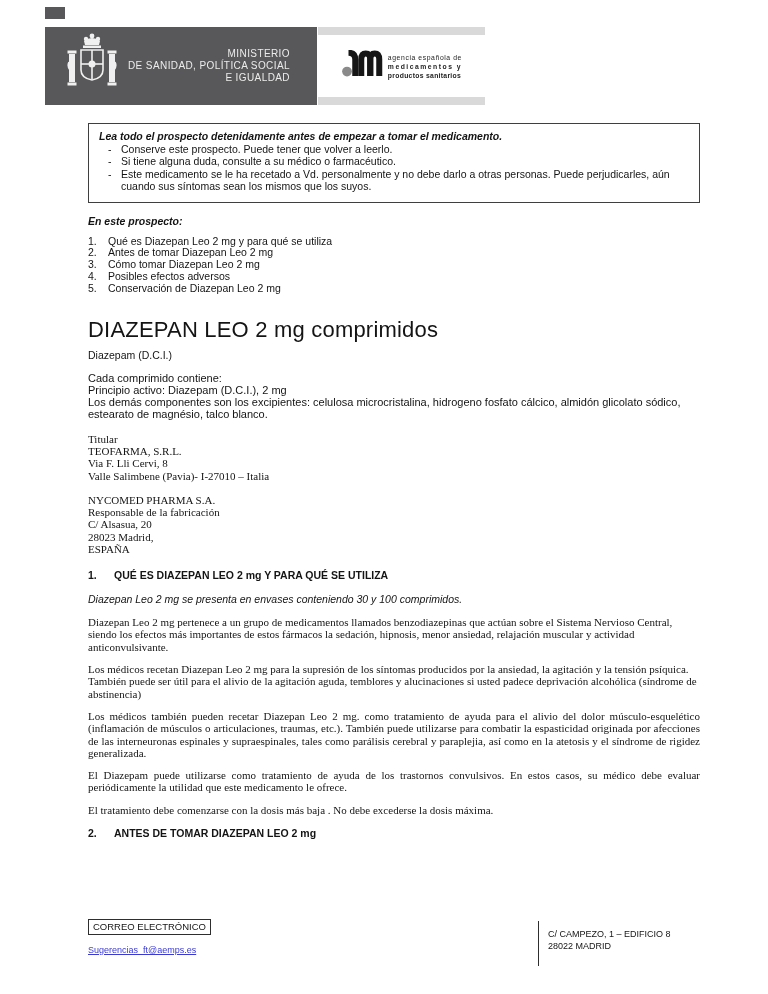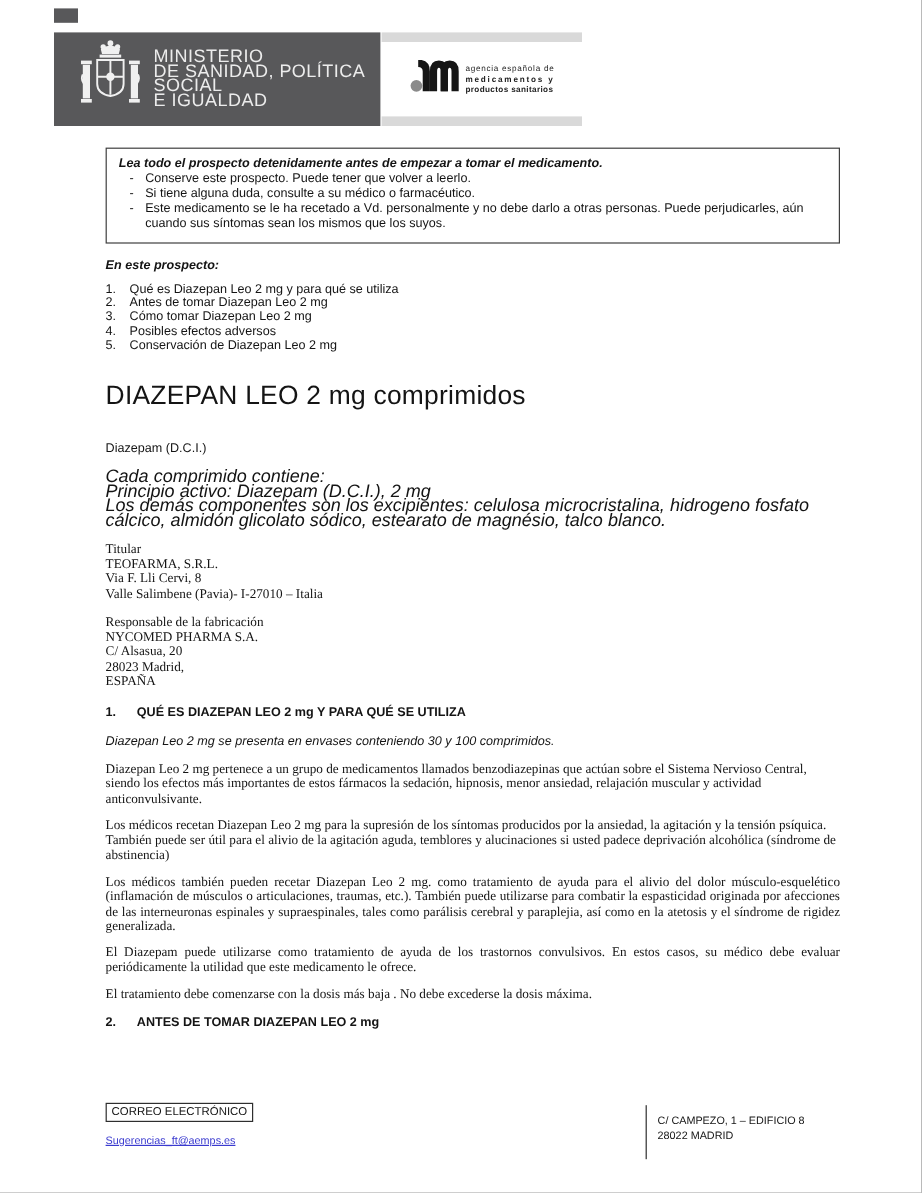--- a/index.html
+++ b/index.html
@@ -9,43 +9,43 @@
     font-family:"Liberation Sans","DejaVu Sans",sans-serif;
     overflow:hidden;
   }
   
   .corner-mark { position:absolute; left:45px; top:7px; width:20px; height:12px; background:#58585a; }
   .ministry-box {
     position:absolute; left:45px; top:27px; width:272px; height:78px;
     background:#58585a; display:flex; align-items:center;
   }
   .coat { margin-left:22px; flex:none; }
-  .ministry-text { margin-left:11px; color:#ececec; font-size:15px; line-height:12px; letter-spacing:0.4px; }
+  .ministry-text { margin-left:11px; color:#ececec; font-size:10px; line-height:12px; letter-spacing:0.4px;text-align:right; }
   .aemps-box { position:absolute; left:318px; top:27px; width:167px; height:78px; background:#ffffff; }
   .aemps-band-top { position:absolute; left:0; right:0; top:0; height:8px; background:#d9d9d9; }
   .aemps-band-bottom { position:absolute; left:0; right:0; bottom:0; height:8px; background:#d9d9d9; }
   .aemps-content { position:absolute; left:0; right:0; top:8px; bottom:8px; display:flex; align-items:center; justify-content:center; gap:5px; }
   .aemps-text { font-size:6.8px; line-height:9px; color:#1d1d1d; }
   .aemps-text .l1 { letter-spacing:0.6px; }
   .aemps-text .l2 { font-weight:bold; letter-spacing:1.5px; }
   .aemps-text .l3 { font-weight:bold; letter-spacing:0.3px; }
   
   .content { position:absolute; left:88px; top:123px; width:612px; }
   .warning-box { border:1px solid #3f3f3f; padding:6px 10px 9px 10px; font-size:10.5px; line-height:12.5px; }
   .wb-title { font-weight:bold; font-style:italic; }
   .wb-item { display:flex; }
   .wb-dash { flex:none; width:13px; margin-left:9px; }
   .wb-text { flex:1; }
   .toc { margin-top:12px; font-size:10.5px; }
   .toc-heading { font-weight:bold; font-style:italic; margin-bottom:9px; }
   .toc-item { display:flex; line-height:11.8px; }
   .toc-num { flex:none; width:20px; }
   .product-title { margin-top:23px; font-size:22px; font-weight:normal; letter-spacing:0.2px; }
-  .dci { margin-top:25px; font-size:10.5px; }
-  .composition { margin-top:12px; font-size:15px; line-height:11.8px;font-style:italic; }
+  .dci { margin-top:6px; font-size:10.5px; }
+  .composition { margin-top:12px; font-size:11px; line-height:11.8px; }
   .serif { font-family:"Liberation Serif","DejaVu Serif",serif; }
   .mfr-heading { margin-top:21px; font-size:11px; font-weight:bold; font-style:italic; }
   .addr-block { margin-top:12px; font-size:11px; line-height:12.3px; }
   .sec-heading { display:flex; font-size:10.5px; font-weight:bold; }
   .sec-heading .sec-num { flex:none; width:26px; }
   .s1 { margin-top:14px; }
   .s2 { margin-top:11px; }
   .p-sans { margin-top:13px; font-size:10.5px; line-height:11.8px;font-style:italic; }
   .p-serif { margin-top:10px; font-size:11px; line-height:12.3px; }
   .justify { text-align:justify; }
@@ -172,22 +172,22 @@
 
 
     <div class="addr-block serif">
       <div>Titular</div>
       <div>TEOFARMA, S.R.L.</div>
       <div>Via F. Lli Cervi, 8</div>
       <div>Valle Salimbene (Pavia)- I-27010 – Italia</div>
     </div>
 
     <div class="addr-block serif">
+      <div>NYCOMED PHARMA S.A.</div>
       <div>Responsable de la fabricación</div>
-      <div>NYCOMED PHARMA S.A.</div>
       <div>C/ Alsasua, 20</div>
       <div>28023 Madrid,</div>
       <div>ESPAÑA</div>
     </div>
 
     <div class="sec-heading s1">
       <span class="sec-num">1.</span>
       <span>QUÉ ES DIAZEPAN LEO 2 mg Y PARA QUÉ SE UTILIZA</span>
     </div>
 

